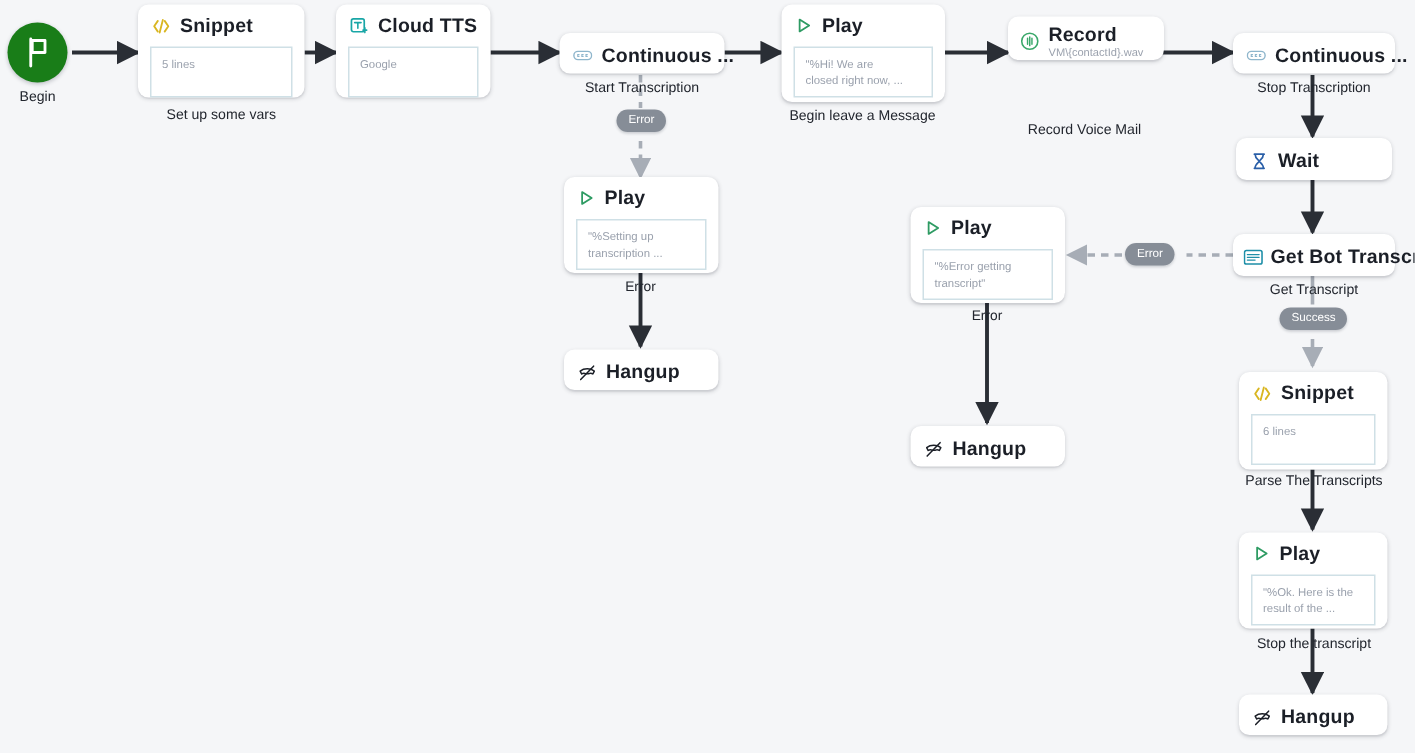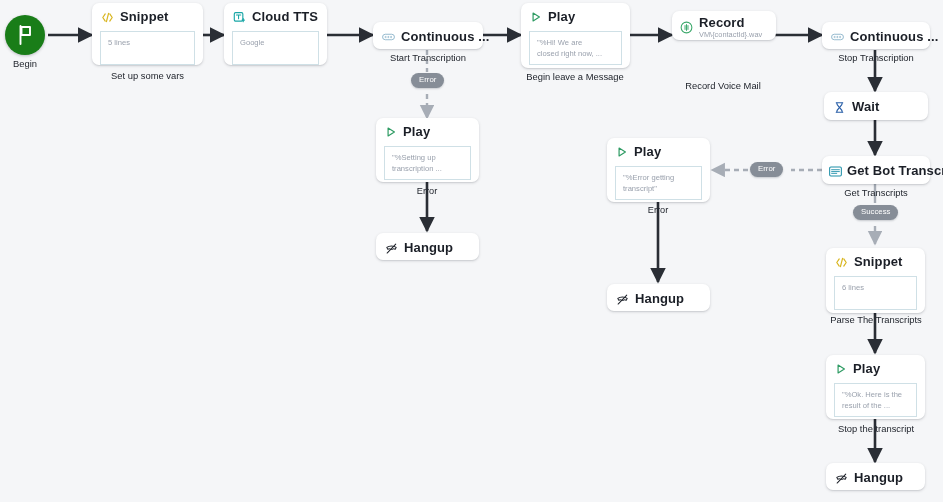--- a/index.html
+++ b/index.html
@@ -241,21 +241,21 @@
       <span class="ico">
         <svg width="13" height="13" viewBox="0 0 16 16">
           <path d="M4,2.2 L12,2.2 M4,13.8 L12,13.8" stroke="#2a5fa8" stroke-width="1.4" stroke-linecap="round"></path>
           <path d="M4.6,2.2 C4.6,6 8,7.2 8,8 C8,8.8 4.6,10 4.6,13.8" fill="none" stroke="#2a5fa8" stroke-width="1.4"></path>
           <path d="M11.4,2.2 C11.4,6 8,7.2 8,8 C8,8.8 11.4,10 11.4,13.8" fill="none" stroke="#2a5fa8" stroke-width="1.4"></path>
         </svg>
       </span>
       <span class="node-title">Wait</span>
     </div>
   </div>
-  <div class="caption" style="left:810px;top:188px;width:132px;">Get Transcripts</div>
+  <div class="caption" style="left:810px;top:188px;width:132px;">Get Transcript</div>
 
   <div class="badge" style="left:853px;top:205px;">Success</div>
 
   <div class="badge" style="left:750px;top:162px;">Error</div>
 
   <div class="node" style="left:826px;top:248px;width:99px;height:65px;">
     <div class="node-head">
       <span class="ico">
         <svg width="13" height="13" viewBox="0 0 16 16">
           <path d="M5.2,3.6 L2.2,8 L5.2,12.4" stroke="#d9b621" stroke-width="1.5" fill="none" stroke-linecap="round" stroke-linejoin="round"></path>

